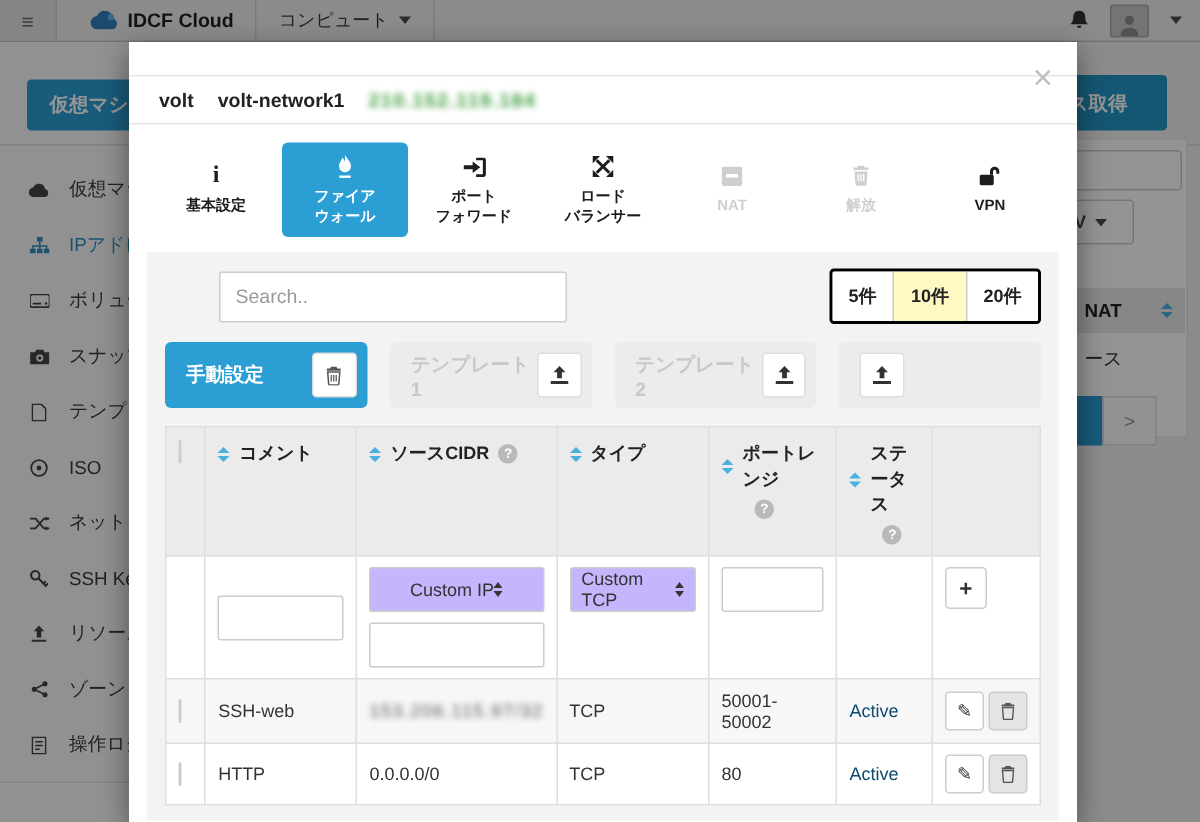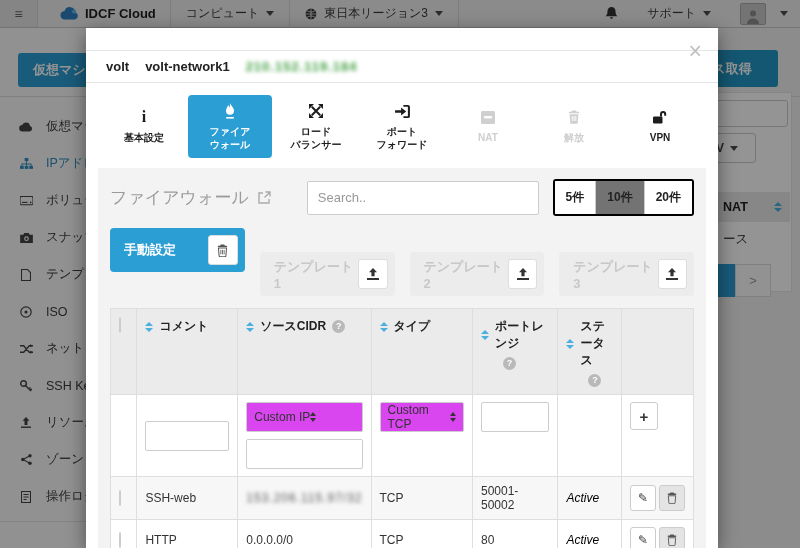--- a/index.html
+++ b/index.html
@@ -95,53 +95,53 @@
   .fw-head { display: flex; align-items: center; }
   .fw-title { font-size: 17px; color: #9a9a9a; display: flex; align-items: center; gap: 9px; }
   .fw-search { margin-left: 36px; width: 232px; height: 34px; border: 1px solid #ccc; border-radius: 2px;
     padding: 0 10px; font-size: 13px; color: #333; background: #fff;
     font-family: "Liberation Sans", sans-serif; }
   .fw-search::placeholder { color: #999; }
   .size-group { margin-left: auto; display: flex; border: 2px solid #000000; border-radius: 3px; overflow: hidden; }
   .size-btn { padding: 8px 11px; font-size: 12px; font-weight: bold; color: #222; background: #fff;
     border: none; border-left: 1px solid #ccc; font-family: inherit; }
   .size-btn:first-child { border-left: none; }
-  .size-btn.selected { background: #737373; }
+  .size-btn.selected { background: #fef9c3; }
 
   .modes { display: flex; gap: 15px; margin-top: 12px; }
   .mode { flex: 1; height: 44px; border-radius: 4px; display: flex; align-items: center;
     justify-content: space-between; padding: 0 7px 0 14px; font-size: 13px; font-weight: bold; }
   .mode.active { background: #2b9ed4; color: #fff; }
-  .mode.inactive { background: #ececec; color: #c8c8c8; margin-top: 24px; }
+  .mode.inactive { background: #ececec; color: #c8c8c8; }
   .mode-btn { width: 30px; height: 30px; background: #fff; border: 1px solid #ddd; border-radius: 3px;
     display: flex; align-items: center; justify-content: center; color: #555; }
 
   table.fw { width: 100%; margin-top: 12px; border-collapse: collapse; background: #fff; font-size: 12px; }
   table.fw th, table.fw td { border: 1px solid #dedede; padding: 7px 8px; text-align: left; vertical-align: middle; }
   table.fw thead th { background: #ebebeb; color: #222; font-weight: bold; vertical-align: top; padding-top: 9px; }
   .th-line { display: flex; align-items: center; gap: 6px; }
   .sort { display: inline-flex; flex-direction: column; gap: 2px; }
   .sort i { display: block; width: 0; height: 0; border-left: 4px solid transparent; border-right: 4px solid transparent; }
   .sort .up { border-bottom: 4px solid #4ab0de; }
   .sort .dn { border-top: 4px solid #4ab0de; }
   .help { display: inline-block; width: 13px; height: 13px; border-radius: 50%; background: #b9b9b9;
     color: #fff; font-size: 9px; line-height: 13px; text-align: center; font-weight: bold; }
   .help.below { margin: 5px 0 0 22px; }
   .cb { width: 15px; height: 15px; border: 1px solid #ccc; border-radius: 3px; background: #fff; }
   .cell-input { width: 100%; height: 30px; border: 1px solid #ccc; border-radius: 2px; background: #fff;
     font-family: inherit; padding: 0 6px; font-size: 12px; }
-  .fakesel { height: 30px; border: 1px solid #ccc; border-radius: 2px; background: #d946ef; display: flex;
-    align-items: center; justify-content: flex-start; padding: 0 7px; font-size: 12px; color: #333; }
+  .fakesel { height: 30px; border: 1px solid #ccc; border-radius: 2px; background: #c4b5fd; display: flex;
+    align-items: center; justify-content: center; padding: 0 7px; font-size: 12px; color: #333; }
   .updown { display: inline-flex; flex-direction: column; gap: 2px; }
   .updown i { display: block; width: 0; height: 0; border-left: 3.5px solid transparent; border-right: 3.5px solid transparent; }
   .updown .up { border-bottom: 4px solid #333; }
   .updown .dn { border-top: 4px solid #333; }
   .stack-gap { margin-top: 7px; }
   .row-alt td { background: #f7f7f7; }
-  .status-active { color: #000000; font-style: italic; }
+  .status-active { color: #0c4a6e; }
   .acts { display: flex; gap: 3px; }
   .act-btn { width: 26px; height: 26px; border: 1px solid #ccc; border-radius: 3px; background: #fff;
     display: flex; align-items: center; justify-content: center; font-size: 12px; color: #333; font-family: inherit; }
   .act-btn.gray { background: #e4e4e4; color: #555; }
   .plus-btn { width: 28px; height: 28px; border: 1px solid #ccc; border-radius: 3px; background: #fff;
     font-size: 15px; font-weight: bold; color: #333; display: flex; align-items: center; justify-content: center;
     font-family: inherit; }
 </style>
 </head>
 <body>
@@ -154,37 +154,25 @@
     <svg width="19" height="13" viewBox="0 0 19 13">
       <path d="M5 12.5a4.3 4.3 0 0 1-.5-8.6A5.6 5.6 0 0 1 15.4 5.4 3.7 3.7 0 0 1 15 12.5z" fill="#2f7fc1"></path>
       <circle cx="14" cy="4.5" r="2.1" fill="#5fb7e8"></circle>
     </svg>
     <span>IDCF Cloud</span>
   </div>
   <div class="nav-item">
     <span>コンピュート</span>
     <span class="caret"></span>
   </div>
-  <div class="nav-item">
-    <svg width="12" height="12" viewBox="0 0 12 12">
-      <circle cx="6" cy="6" r="5.4" fill="#333"></circle>
-      <path d="M6 .6v10.8M.6 6h10.8M2 2.8c2.5 1.6 5.5 1.6 8 0M2 9.2c2.5-1.6 5.5-1.6 8 0" stroke="#f0f0f0" stroke-width=".8" fill="none"></path>
-    </svg>
-    <span>東日本リージョン3</span>
-    <span class="caret"></span>
-  </div>
   <div class="nav-right">
     <svg width="13" height="13" viewBox="0 0 12 13">
       <path d="M6 0a4 4 0 0 1 4 4.2c0 3 1 4.1 1.9 5H.1C1 8.3 2 7.2 2 4.2A4 4 0 0 1 6 0z" fill="#333"></path>
       <path d="M4.5 10.2a1.5 1.5 0 0 0 3 0z" fill="#333"></path>
     </svg>
-    <div class="nav-item" style="border:none;">
-      <span>サポート</span>
-      <span class="caret"></span>
-    </div>
     <div class="avatar">
       <svg width="16" height="16" viewBox="0 0 16 16">
         <circle cx="8" cy="5.5" r="3" fill="#8d8d8d"></circle>
         <path d="M2 16c0-3.3 2.7-5.5 6-5.5s6 2.2 6 5.5z" fill="#8d8d8d"></path>
       </svg>
     </div>
     <span class="caret"></span>
   </div>
 </div>
 
@@ -367,37 +355,37 @@
         <svg width="12" height="16" viewBox="0 0 12 16">
             <path d="M6 0c1 3 4 4.4 4 7.8a4 4 0 0 1-8 0C2 5.5 3.6 4 4.2 2c.8 1 1.5 1.7 1.8 3z" fill="currentColor"></path>
             <rect x="2.2" y="14" width="7.6" height="1.6" fill="currentColor"></rect>
           </svg>
       </span>
       <span class="tab-label">ファイア
 ウォール</span>
     </div>
     <div class="tab">
       <span class="ticon">
+        <svg width="15" height="13" viewBox="0 0 16 14">
+            <path d="M0 5.6h6.5V2.8L12 7l-5.5 4.2V8.4H0z" fill="currentColor"></path>
+            <path d="M9 0h5a2 2 0 0 1 2 2v10a2 2 0 0 1-2 2H9v-1.9h4.8V1.9H9z" fill="currentColor"></path>
+          </svg>
+      </span>
+      <span class="tab-label">ポート
+フォワード</span>
+    </div>
+    <div class="tab">
+      <span class="ticon">
         <svg width="14" height="14" viewBox="0 0 14 14">
             <path d="M2.8 2.8l8.4 8.4M11.2 2.8L2.8 11.2" stroke="currentColor" stroke-width="2"></path>
             <path d="M0 0h5L0 5zM14 0v5L9 0zM14 14H9l5-5zM0 14V9l5 5z" fill="currentColor"></path>
           </svg>
       </span>
       <span class="tab-label">ロード
 バランサー</span>
-    </div>
-    <div class="tab">
-      <span class="ticon">
-        <svg width="15" height="13" viewBox="0 0 16 14">
-            <path d="M0 5.6h6.5V2.8L12 7l-5.5 4.2V8.4H0z" fill="currentColor"></path>
-            <path d="M9 0h5a2 2 0 0 1 2 2v10a2 2 0 0 1-2 2H9v-1.9h4.8V1.9H9z" fill="currentColor"></path>
-          </svg>
-      </span>
-      <span class="tab-label">ポート
-フォワード</span>
     </div>
     <div class="tab disabled">
       <span class="ticon">
         <svg width="14" height="13" viewBox="0 0 14 13">
             <rect x="0" y="0" width="14" height="13" rx="1.5" fill="currentColor"></rect>
             <rect x="3" y="5" width="8" height="2.4" fill="#fff"></rect>
           </svg>
       </span>
       <span class="tab-label">NAT</span>
     </div>
@@ -417,27 +405,20 @@
             <rect x="0" y="6.5" width="9.5" height="7" rx="1.2" fill="currentColor"></rect>
             <path d="M7 6.5V4.2a3.1 3.1 0 0 1 6.2 0v1.6h-2V4.2a1.1 1.1 0 0 0-2.2 0v2.3z" fill="currentColor"></path>
           </svg>
       </span>
       <span class="tab-label">VPN</span>
     </div>
   </div>
 
   <div class="m-panel">
     <div class="fw-head">
-      <div class="fw-title">
-        <span>ファイアウォール</span>
-        <svg width="13" height="13" viewBox="0 0 13 13">
-          <path d="M5 2H1v10h10V8" fill="none" stroke="#aaa" stroke-width="1.4"></path>
-          <path d="M7.5 1H12v4.5M11.6 1.4L6.5 6.5" fill="none" stroke="#aaa" stroke-width="1.4"></path>
-        </svg>
-      </div>
       <input class="fw-search" placeholder="Search.." style="">
       <div class="size-group">
         <button class="size-btn">5件</button>
         <button class="size-btn selected">10件</button>
         <button class="size-btn">20件</button>
       </div>
     </div>
 
     <div class="modes">
       <div class="mode active">
@@ -462,21 +443,20 @@
       <div class="mode inactive">
         <span>テンプレート2</span>
         <span class="mode-btn">
           <svg width="12" height="12" viewBox="0 0 12 12" fill="#333">
               <path d="M6 0l4 4.2H7.6v4H4.4v-4H2z"></path>
               <rect x="0" y="10" width="12" height="2"></rect>
             </svg>
         </span>
       </div>
       <div class="mode inactive">
-        <span>テンプレート3</span>
         <span class="mode-btn">
           <svg width="12" height="12" viewBox="0 0 12 12" fill="#333">
               <path d="M6 0l4 4.2H7.6v4H4.4v-4H2z"></path>
               <rect x="0" y="10" width="12" height="2"></rect>
             </svg>
         </span>
       </div>
     </div>
 
     <table class="fw">

